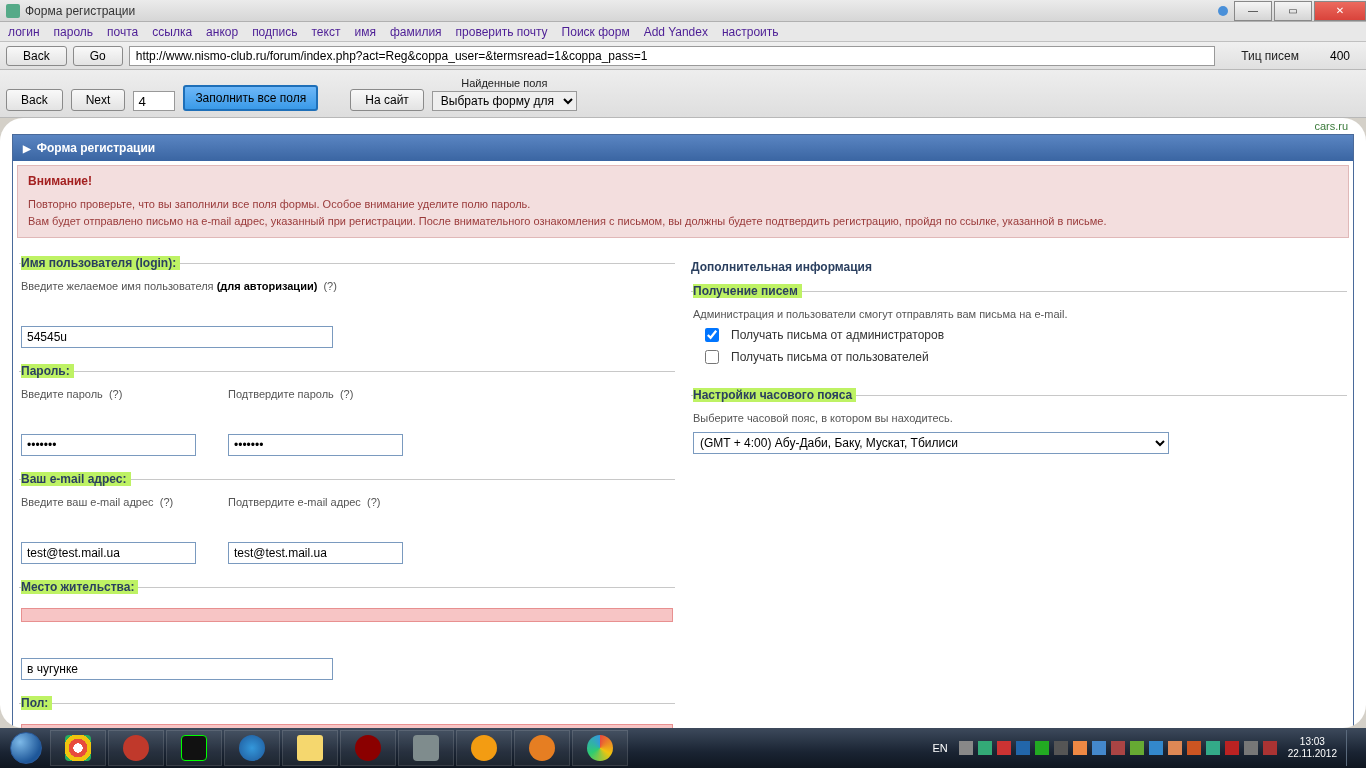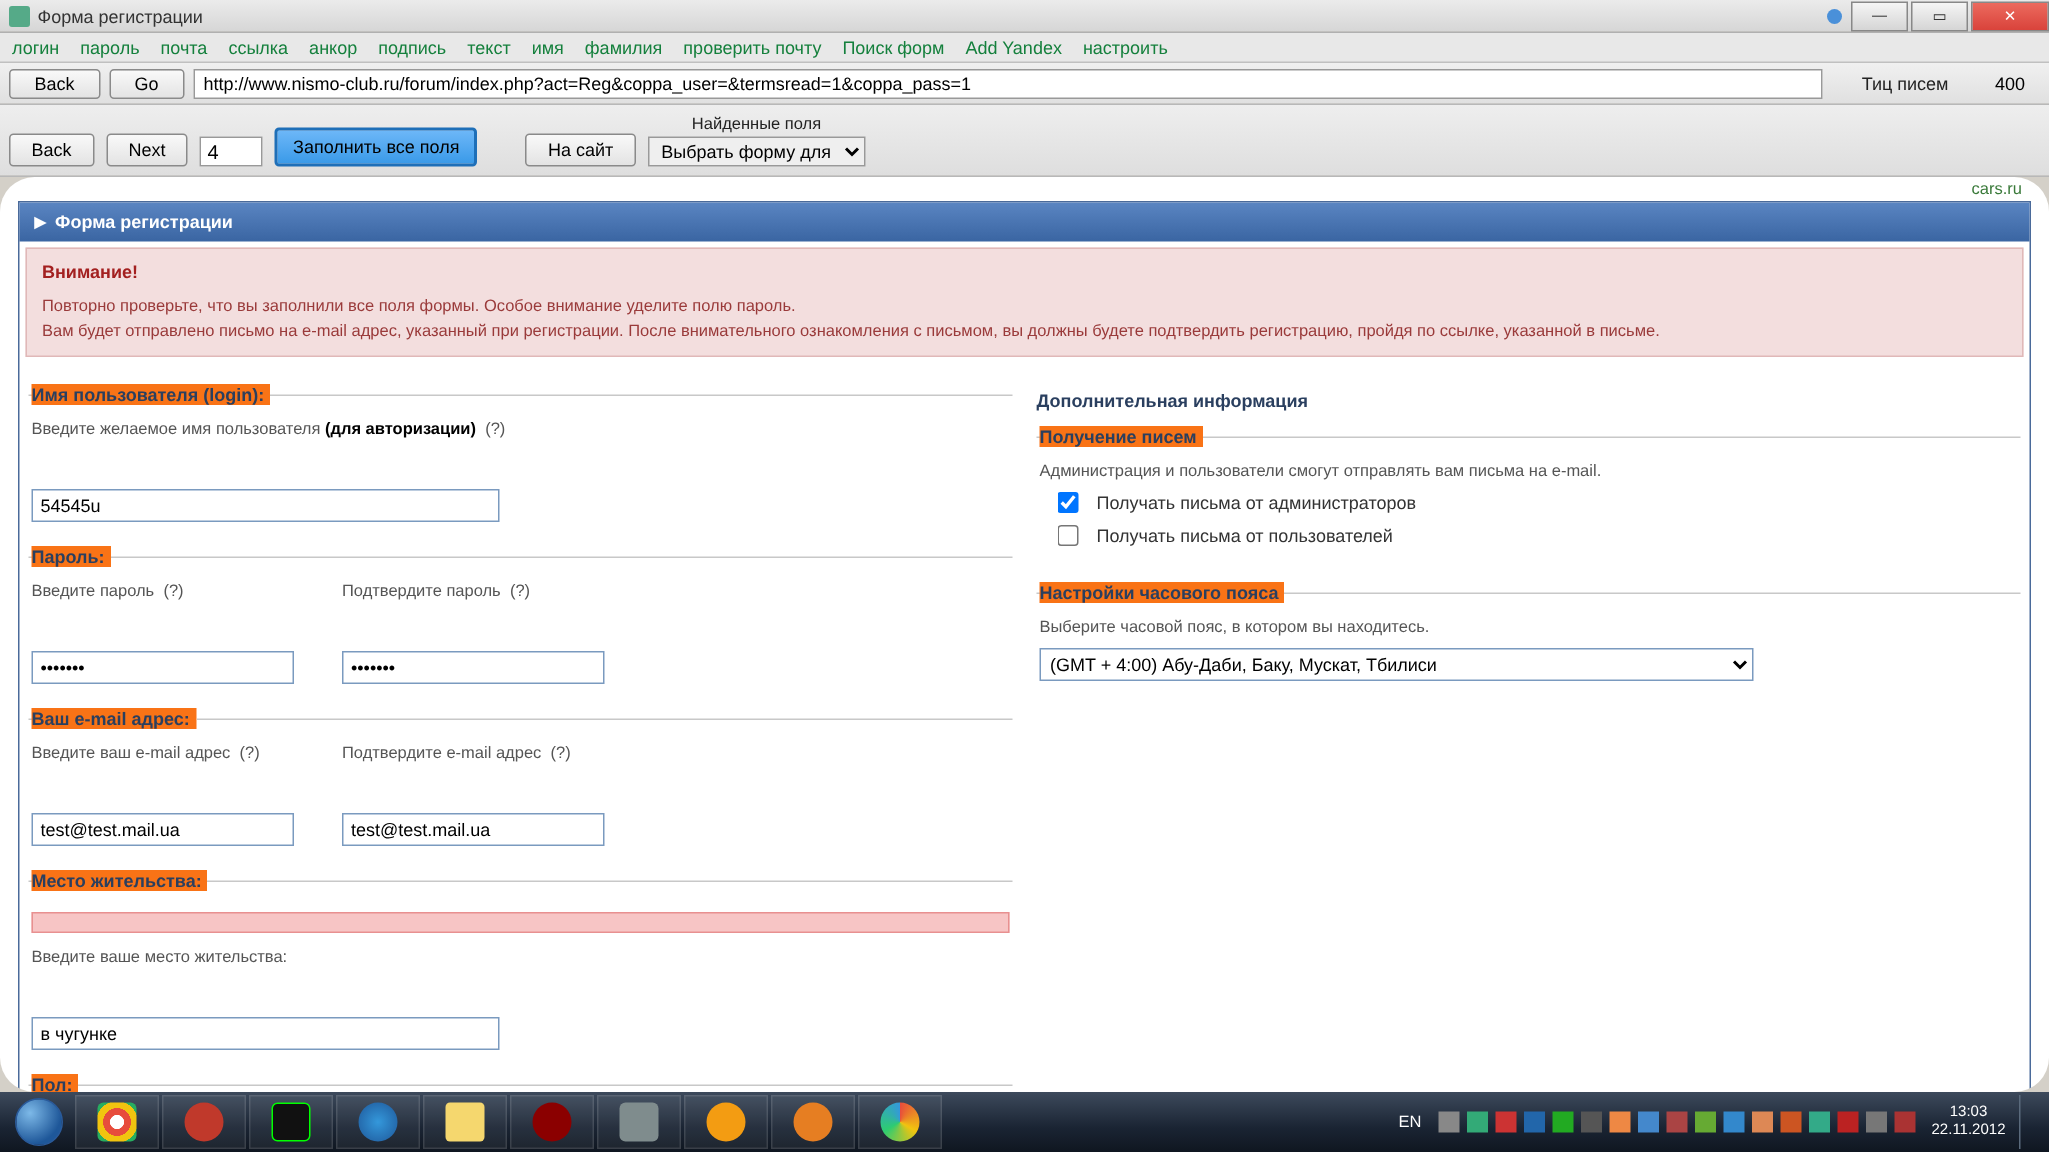--- a/index.html
+++ b/index.html
@@ -10,21 +10,21 @@
 .window-titlebar .icon { width: 14px; height: 14px; margin-right: 5px; background: #5a8; border-radius: 2px; }
 .window-title { font-size: 12px; color: #333; flex: 1; }
 .tab-marker { margin-left: 30px; display:flex; align-items:center; gap:4px; color:#666; }
 .tab-marker .dot { width:10px; height:10px; background:#4a90d9; border-radius:50%; }
 .win-buttons { display: flex; }
 .win-btn { width: 38px; height: 20px; border: 1px solid #888; background: linear-gradient(#f5f5f5,#d5d5d5); margin-left: 2px; display:flex; align-items:center; justify-content:center; font-size:10px; color:#333; }
 .win-btn.close { background: linear-gradient(#ec6a5e,#d9433b); color:#fff; width:52px; }
 
 
 .menubar { height: 20px; background: #e8e8e8; display: flex; align-items: center; padding: 0 8px; gap: 14px; border-bottom: 1px solid #c0c0c0; }
-.menubar a { color: #15803d; text-decoration: none; font-size: 12px; }
+.menubar a { color: #4c1d95; text-decoration: none; font-size: 12px; }
 
 
 .toolbar { height: 28px; background: linear-gradient(#f0f0f0,#e0e0e0); display:flex; align-items:center; padding:0 6px; gap:6px; border-bottom:1px solid #b8b8b8; }
 .toolbar .btn { padding: 2px 16px; background: linear-gradient(#f9f9f9,#e3e3e3); border:1px solid #8a8a8a; border-radius:3px; font-size:12px; cursor:pointer; }
 .toolbar input.url { flex:1; padding:2px 6px; border:1px solid #999; font-size:12px; background:#fff; height:20px; }
 .tic-label { font-size:12px; margin-left:20px; color:#222; }
 .tic-val { font-size:12px; margin-left:25px; margin-right:10px; }
 
 
 .subbar { height: 48px; background: linear-gradient(#eeeeee,#dedede); border-bottom:1px solid #b8b8b8; display:flex; align-items:flex-end; padding:0 6px 6px; gap:8px; }
@@ -47,21 +47,21 @@
 .panel-header .arrow { font-size:10px; }
 .alert-box { background:#f3dede; border:1px solid #e0b8b8; margin:4px; padding:8px 10px; }
 .alert-title { color:#a32020; font-weight:bold; font-size:12px; margin-bottom:8px; }
 .alert-text { color:#9a3a3a; font-size:11px; line-height:1.5; }
 
 .form-row { display:flex; gap:16px; padding:8px 6px; }
 .form-left { flex:0 0 656px; }
 .form-right { flex:1; }
 
 fieldset.fld { border:none; border-top:1px solid #c8c8c8; margin:6px 0 14px; padding:10px 2px 2px; position:relative; }
-fieldset.fld legend { font-weight:bold; font-size:12px; color:#2a3f5f; padding:0 4px 0 0; background:#f97316; }
+fieldset.fld legend { font-weight:bold; font-size:12px; color:#2a3f5f; padding:0 4px 0 0; background:#bef264; }
 fieldset.fld .hint { font-size:11px; color:#555; margin-bottom:8px; }
 fieldset.fld .hint b { color:#000; }
 fieldset.fld .q { color:#555; }
 .fld-cols { display:flex; gap:32px; }
 .fld-col { display:flex; flex-direction:column; }
 .sub-label { font-size:11px; color:#555; margin-bottom:8px; }
 input.t { border:1px solid #7a9abf; padding:3px 5px; font-size:12px; width:175px; height:22px;margin-top:26px; }
 input.t.wide { width:312px; }
 select.t { border:1px solid #7a9abf; padding:1px 2px; font-size:12px; width:476px; height:22px; background:#fff; }
 
@@ -195,21 +195,20 @@
             <div class="fld-col">
               <div class="sub-label"><span>Подтвердите e-mail адрес</span>&nbsp;&nbsp;<span class="q">(?)</span></div>
               <input class="t" value="test@test.mail.ua" style="">
             </div>
           </div>
         </fieldset>
 
         <fieldset class="fld">
           <legend>Место жительства:</legend>
           <div class="red-bar"></div>
-          <div class="hint">Введите ваше место жительства:</div>
           <input class="t wide" value="в чугунке" style="">
         </fieldset>
 
         <fieldset class="fld">
           <legend>Пол:</legend>
           <div class="red-bar"></div>
         </fieldset>
       </div>
 
       <div class="form-right right-pane">

